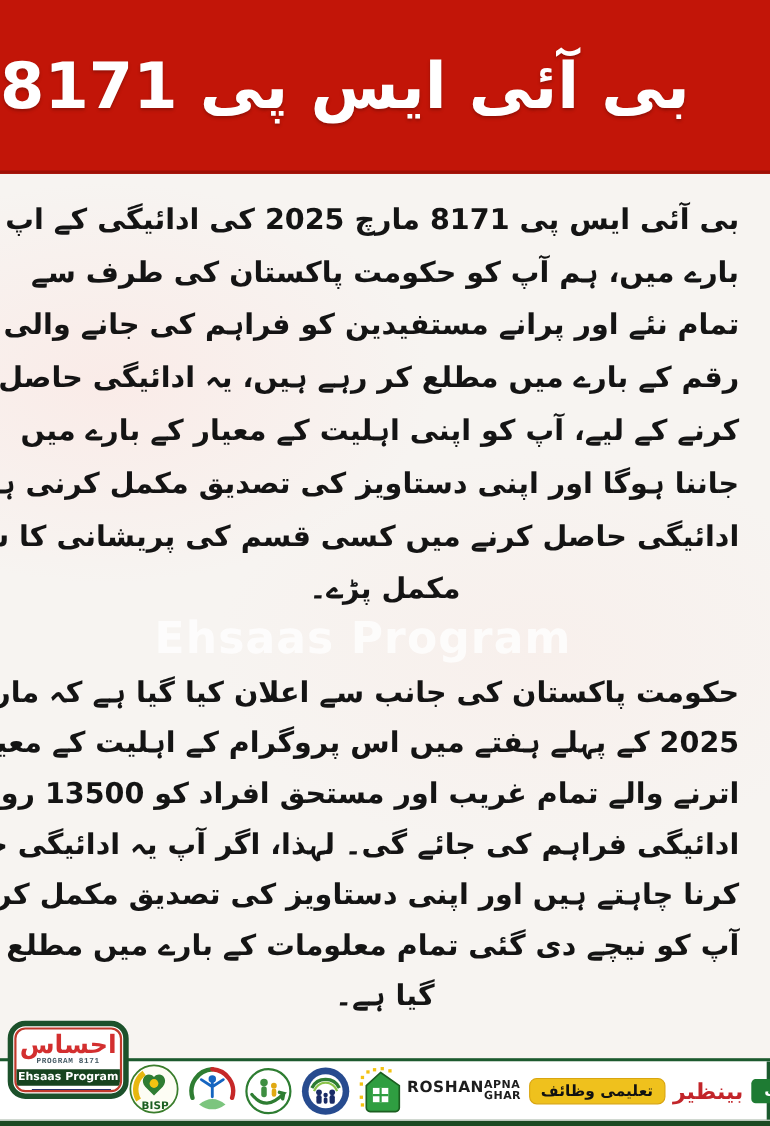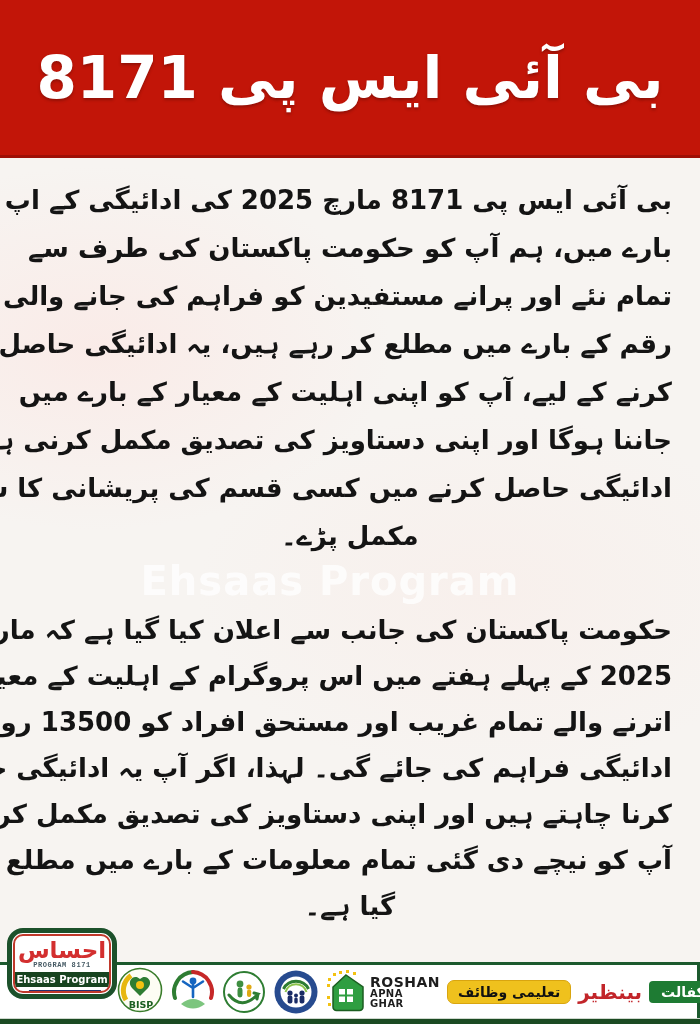--- a/index.html
+++ b/index.html
@@ -9,21 +9,21 @@
       radial-gradient(420px 260px at 14% 34%, rgba(252,228,224,.55), rgba(252,228,224,0) 70%),
       radial-gradient(420px 260px at 70% 58%, rgba(249,233,228,.4), rgba(249,233,228,0) 70%),
       #f7f4f1;
     overflow:hidden;
     font-family:"DejaVu Sans", sans-serif;
   }
   
   .header{
     position:absolute;top:0;left:0;width:700px;height:155px;
     background:#c21508;border-bottom:3px solid #9e0f06;
-    display:flex;align-items:center;justify-content:center;
+    display:flex;align-items:center;justify-content:flex-start;
   }
   .header h1{
     margin:0;direction:rtl;color:#ffffff;font-weight:bold;
     font-size:58px;line-height:1;letter-spacing:1px;
     text-shadow:0 2px 3px rgba(0,0,0,.25);
     font-family:"DejaVu Sans", sans-serif;
   }
   
   .para{position:absolute;left:28px;right:28px;direction:rtl;}
   .para1{top:176px;}
@@ -66,21 +66,21 @@
     padding:2px 9px;border-radius:10px;white-space:nowrap;
   }
   .ribbon{position:relative;width:80px;height:12px;margin-top:3px;}
   .ribbon .navy{position:absolute;left:6px;top:0;width:72px;height:5px;background:#26316e;transform:skewX(-25deg);}
   .ribbon .red{position:absolute;left:0;top:5px;width:68px;height:5px;background:#b01c24;transform:skewX(-25deg);}
   
   .logos-row{
     position:absolute;left:117px;top:967px;height:50px;z-index:5;
     display:flex;align-items:center;gap:7px;direction:ltr;
   }
-  .roshan-text{display:flex;flex-direction:column;justify-content:center;line-height:1;margin-left:-3px;}
+  .roshan-text{display:flex;flex-direction:row;justify-content:center;line-height:1;margin-left:-3px;}
   .roshan-line1{font-size:14px;font-weight:bold;color:#1d1d1d;letter-spacing:.5px;}
   .roshan-line2{font-size:10px;font-weight:bold;color:#1d1d1d;letter-spacing:.4px;}
   .brand-yellow{
     background:#efc11d;color:#111;border:1px solid #d9a50f;
     font-size:14px;font-weight:bold;padding:3px 10px;border-radius:7px;
     direction:rtl;white-space:nowrap;
   }
   .brand-benazir{color:#c2252a;font-size:20px;font-weight:bold;direction:rtl;white-space:nowrap;}
   .brand-kafalat{
     background:#1e7b33;color:#ffffff;font-size:14px;font-weight:bold;

